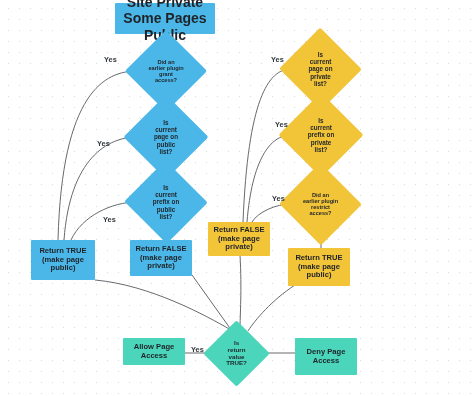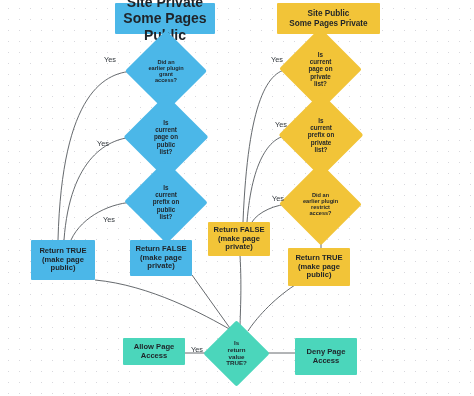--- a/index.html
+++ b/index.html
@@ -65,21 +65,21 @@
     justify-content: center;
     text-align: center;
     white-space: pre-line;
     font-weight: bold;
     color: #1f2328;
     line-height: 1.12;
   }
   .edge-label {
     position: absolute;
     color: #33383d;
-    font-weight: normal;
+    font-weight: bold;
     z-index: 3;
     white-space: nowrap;
     text-align: center;
   }
 </style>
 </head>
 <body>
 
 <div id="canvas">
 
@@ -139,22 +139,20 @@
 
   <div class="diamond-wrap" style="left:136px; top:173px; width:60px; height:58px;">
     <div class="diamond-shape" style="background:#4BB7E8;"></div>
     <div class="diamond-label" style="font-size:6.3px;">Is
 current
 prefix on
 public
 list?</div>
   </div>
 
-  <div class="node rect" style="left:277px; top:3px; width:103px; height:31px; background:#F2C438; font-size:8.2px;">Site Public
-Some Pages Private</div>
 
   <div class="diamond-wrap" style="left:291px; top:40px; width:59px; height:58px;">
     <div class="diamond-shape" style="background:#F2C438;"></div>
     <div class="diamond-label" style="font-size:6.3px;">Is
 current
 page on
 private
 list?</div>
   </div>
 

